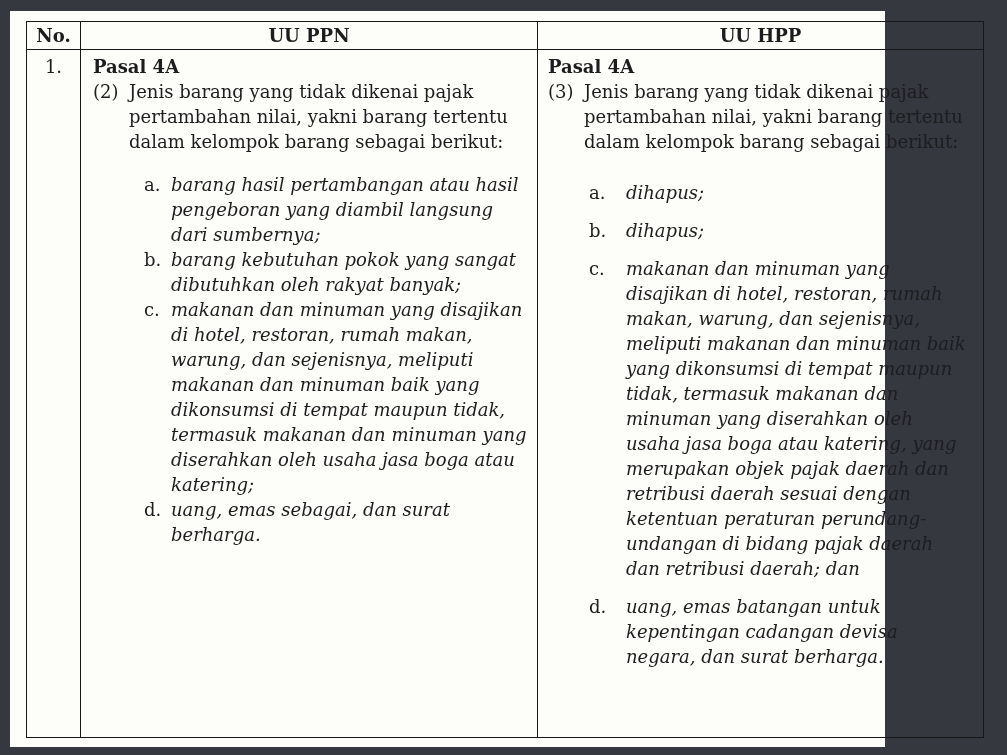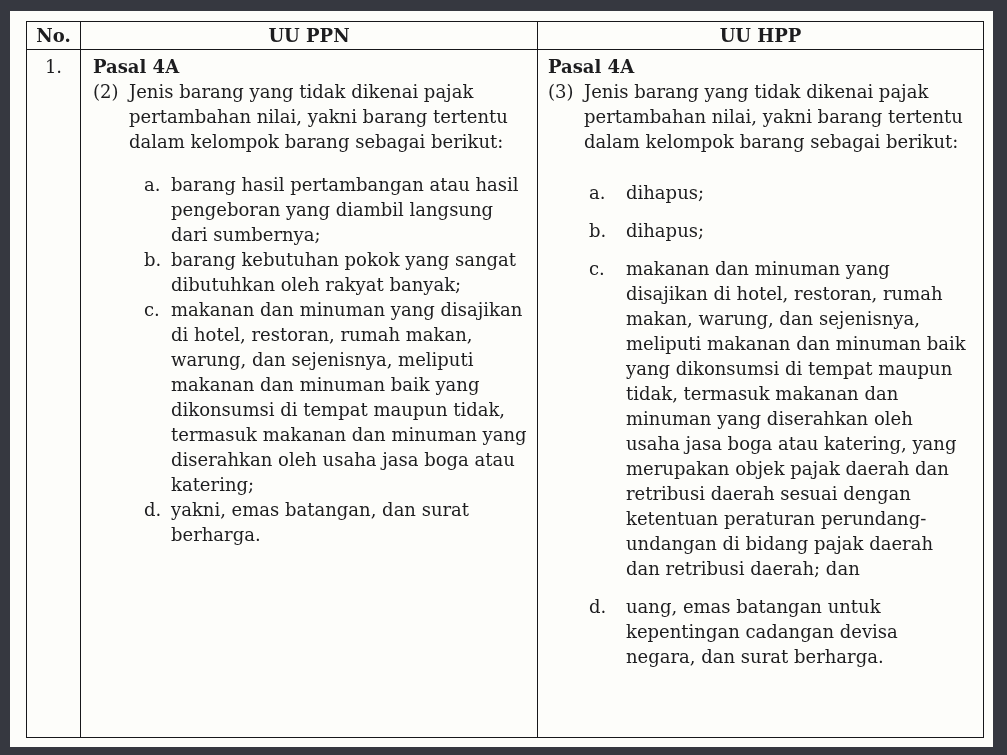--- a/index.html
+++ b/index.html
@@ -9,21 +9,21 @@
   }
   .frame {
     position: relative;
     width: 1007px; height: 755px;
     background: #363840;
     overflow: hidden;
   }
   .page {
     position: absolute;
     left: 10px; top: 11px;
-    width: 983px; height: 736px;
+    width: 875px; height: 736px;
     background: #fdfdfa;
   }
   table.cmp {
     border-collapse: collapse;
     table-layout: fixed;
     margin: 10px 0 0 16px;
     width: 957px;
     font-size: 18px;
     line-height: 25px;
     color: #1d1d1f;
@@ -55,21 +55,21 @@
     font-weight: bold;
   }
   .intro { display: flex; }
   .intro .num { flex: 0 0 36px; }
   .intro .txt { flex: 1; }
   .list-left  { margin-top: 18px; margin-left: 51px; }
   .list-right { margin-top: 26px; margin-left: 41px; }
   .item { display: flex; }
   .list-left  .letter { flex: 0 0 27px; }
   .list-right .letter { flex: 0 0 37px; }
-  .itxt { flex: 1; }
+  .itxt { flex: 1; font-style: italic; }
   .list-right .item { margin-bottom: 13px; }
   .list-right .item:last-child { margin-bottom: 0; }
 </style>
 </head>
 <body>
 
 <div class="frame">
   <div class="page">
     <table class="cmp">
       <colgroup>
@@ -104,21 +104,21 @@
               <div class="item">
                 <span class="letter">b.</span>
                 <span class="itxt">barang kebutuhan pokok yang sangat dibutuhkan oleh rakyat banyak;</span>
               </div>
               <div class="item">
                 <span class="letter">c.</span>
                 <span class="itxt">makanan dan minuman yang disajikan di hotel, restoran, rumah makan, warung, dan sejenisnya, meliputi makanan dan minuman baik yang dikonsumsi di tempat maupun tidak, termasuk makanan dan minuman yang diserahkan oleh usaha jasa boga atau katering;</span>
               </div>
               <div class="item">
                 <span class="letter">d.</span>
-                <span class="itxt">yakni, emas batangan, dan surat berharga.</span>
+                <span class="itxt">uang, emas sebagai, dan surat berharga.</span>
               </div>
             </div>
           </td>
 
           <td class="body-cell right-cell">
             <div class="cell-title">Pasal 4A</div>
             <div class="intro">
               <span class="num">(3)</span>
               <span class="txt">Jenis barang yang tidak dikenai pajak pertambahan nilai, yakni barang tertentu dalam kelompok barang sebagai berikut:</span>
             </div>

